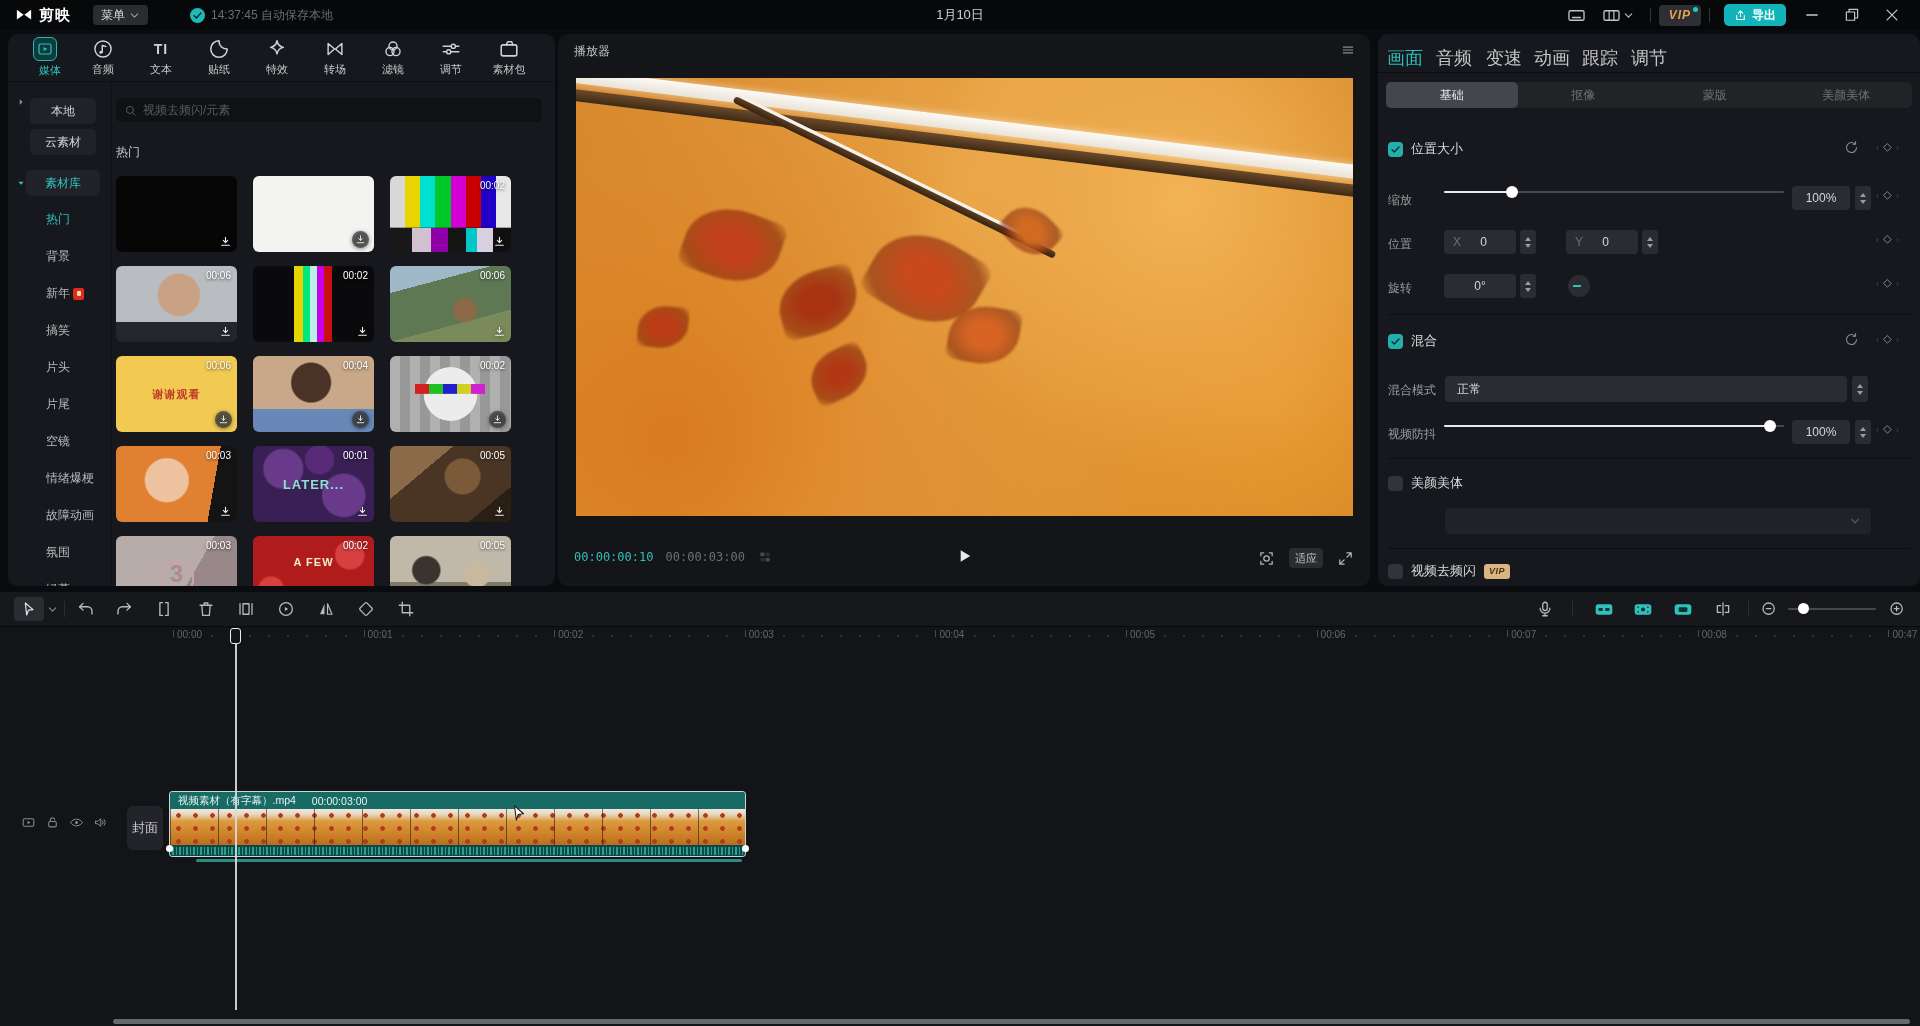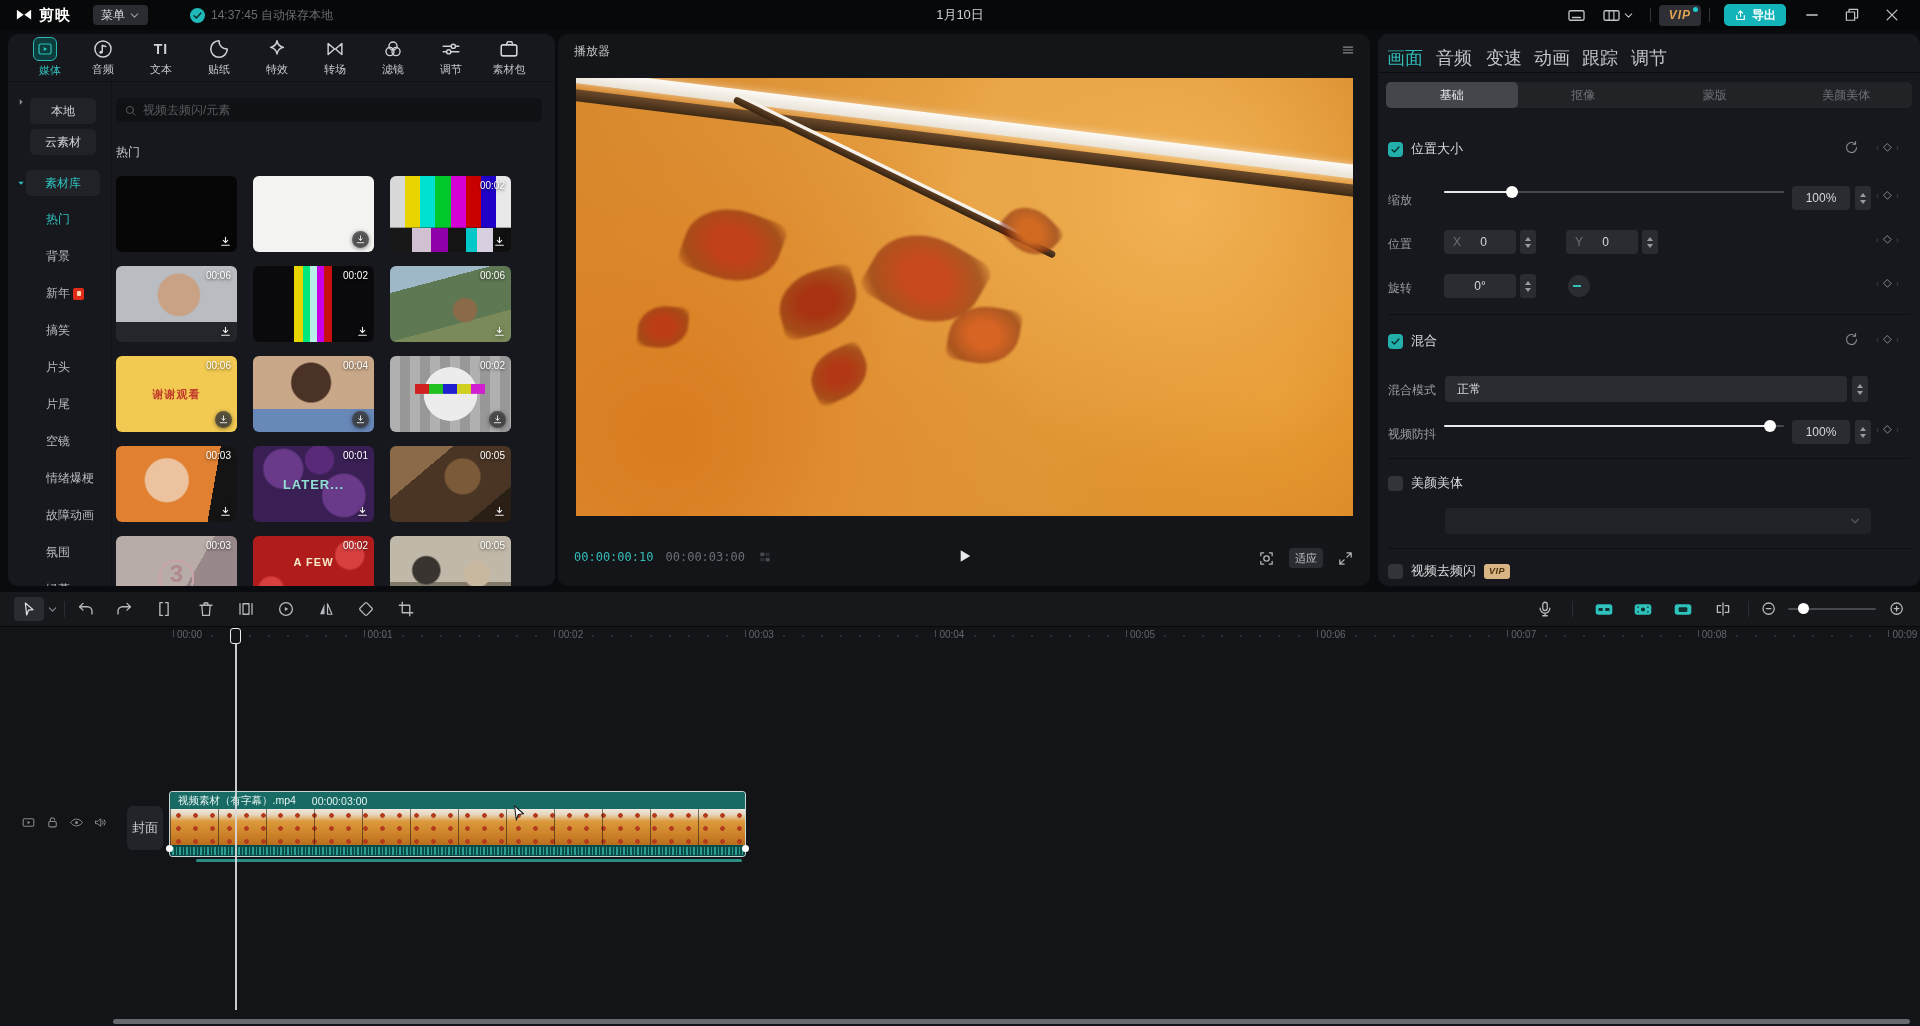--- a/index.html
+++ b/index.html
@@ -1012,21 +1012,21 @@
         <div class="r-dot" style="left: 1716.86px;"></div>
         <div class="r-dot" style="left: 1735.92px;"></div>
         <div class="r-dot" style="left: 1754.98px;"></div>
         <div class="r-dot" style="left: 1774.04px;"></div>
         <div class="r-dot" style="left: 1793.1px;"></div>
         <div class="r-dot" style="left: 1812.16px;"></div>
         <div class="r-dot" style="left: 1831.22px;"></div>
         <div class="r-dot" style="left: 1850.28px;"></div>
         <div class="r-dot" style="left: 1869.34px;"></div>
         <div class="r-tick" style="left: 1888.4px;"></div>
-        <span class="r-lbl" style="left: 1892.4px;">00:09</span>
+        <span class="r-lbl" style="left: 1892.4px;">00:47</span>
         <div class="r-dot" style="left: 1907.46px;"></div>
       </div>
 
     <span class="ic trk-ic" style="left:21px;top:223px">
         <svg viewBox="0 0 24 24" xmlns="http://www.w3.org/2000/svg">
           <rect x="3.5" y="6" width="17" height="12" rx="2" fill="none" stroke="currentColor" stroke-linecap="round" stroke-linejoin="round" stroke-width="1.7"></rect>
           <path d="M10.5 9.3l4.5 2.7-4.5 2.7z" fill="currentColor"></path>
         </svg>
       </span>
     <span class="ic trk-ic" style="left:45px;top:223px">

